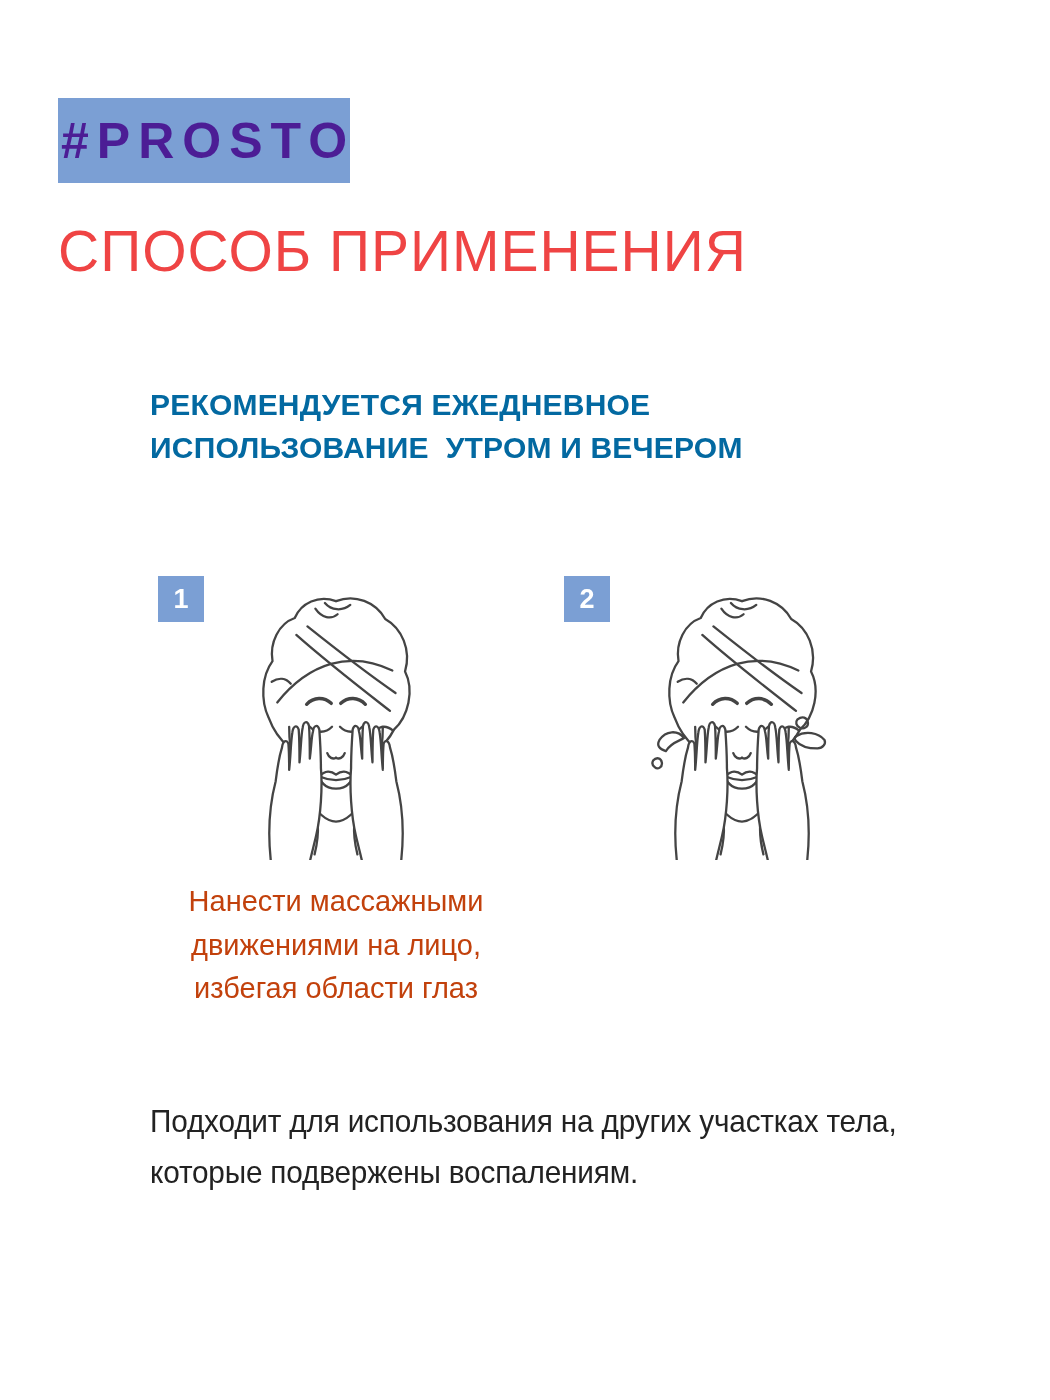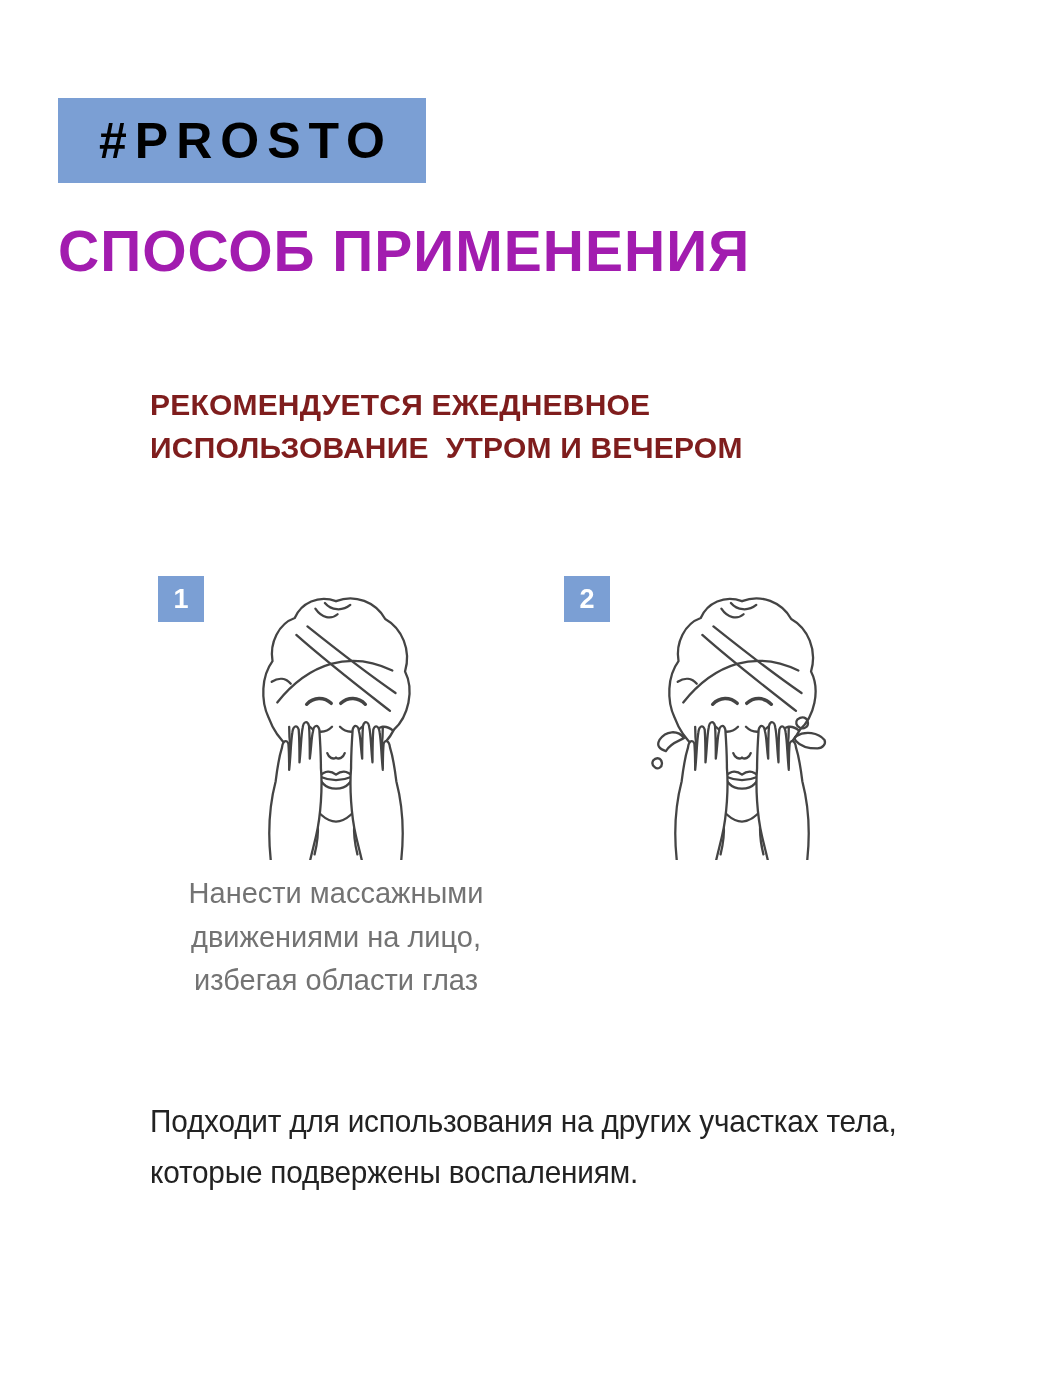--- a/index.html
+++ b/index.html
@@ -8,60 +8,60 @@
     position:relative;
     width:1050px; height:1400px;
     margin:0 auto;
     background:#ffffff;
     font-family:"Liberation Sans", sans-serif;
     color:#161616;
     overflow:hidden;
   }
   .brand-badge {
     position:absolute; left:58px; top:98px;
-    width:368px; height:85px;
+    width:292px; height:85px;
     background:#7b9fd4;
-    color:#000000;
+    color:#4c1d95;
     display:flex; align-items:center; justify-content:center;
     font-size:50px; font-weight:700; letter-spacing:8px;
     padding-left:8px;
   }
   .title {
     position:absolute; left:58px; top:218px;
-    font-size:57px; font-weight:700; letter-spacing:1px;
-    color:#a21caf;
+    font-size:57px; font-weight:400; letter-spacing:1px;
+    color:#ef4444;
   }
   .subtitle {
     position:absolute; left:150px; top:384px;
     font-size:30px; font-weight:700; line-height:1.43;
     letter-spacing:0.2px;
     white-space:pre-wrap;
-    color:#7f1d1d;
+    color:#0369a1;
   }
   .steps {
     position:absolute; left:150px; top:575px;
     display:flex; gap:34px;
   }
   .step {
     position:relative; width:372px;
     display:flex; flex-direction:column; align-items:center;
   }
   .step-number {
     position:absolute; left:8px; top:1px;
     width:46px; height:46px;
     background:#7b9fd4; color:#ffffff;
     display:flex; align-items:center; justify-content:center;
     font-size:27px; font-weight:700;
   }
   .illustration { margin-top:13px; width:200px; height:272px; }
   .step-caption {
-    margin-top:12px;
+    margin-top:20px;
     font-size:29px; line-height:1.5;
     text-align:center; white-space:pre-line;
-    color:#737373;
+    color:#c2410c;
   }
   .footer-note {
     position:absolute; left:150px; top:1096px;
     font-size:32px; line-height:1.6;
     color:#222222; white-space:pre-wrap;
     letter-spacing:-0.2px;
     transform:scaleX(0.93); transform-origin:left top;
   }
   .hidden-defs { position:absolute; width:0; height:0; overflow:hidden; }
 </style>

